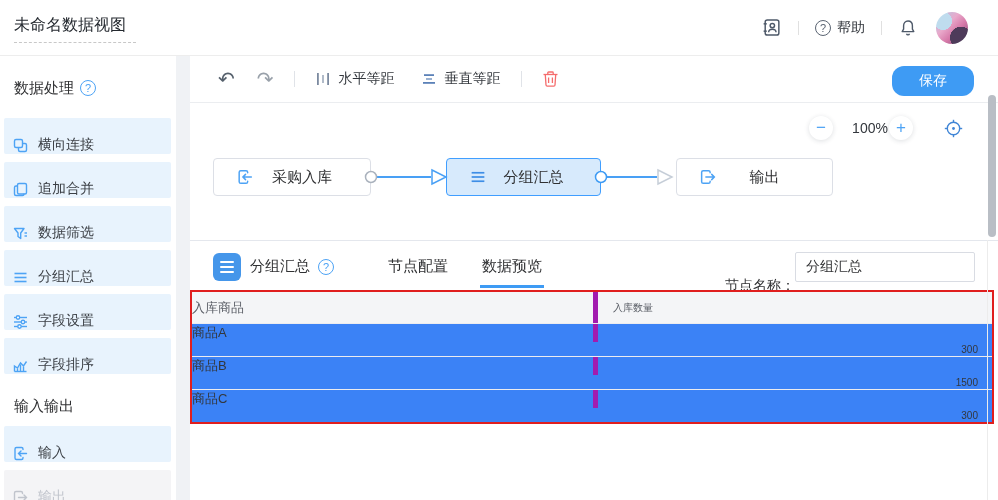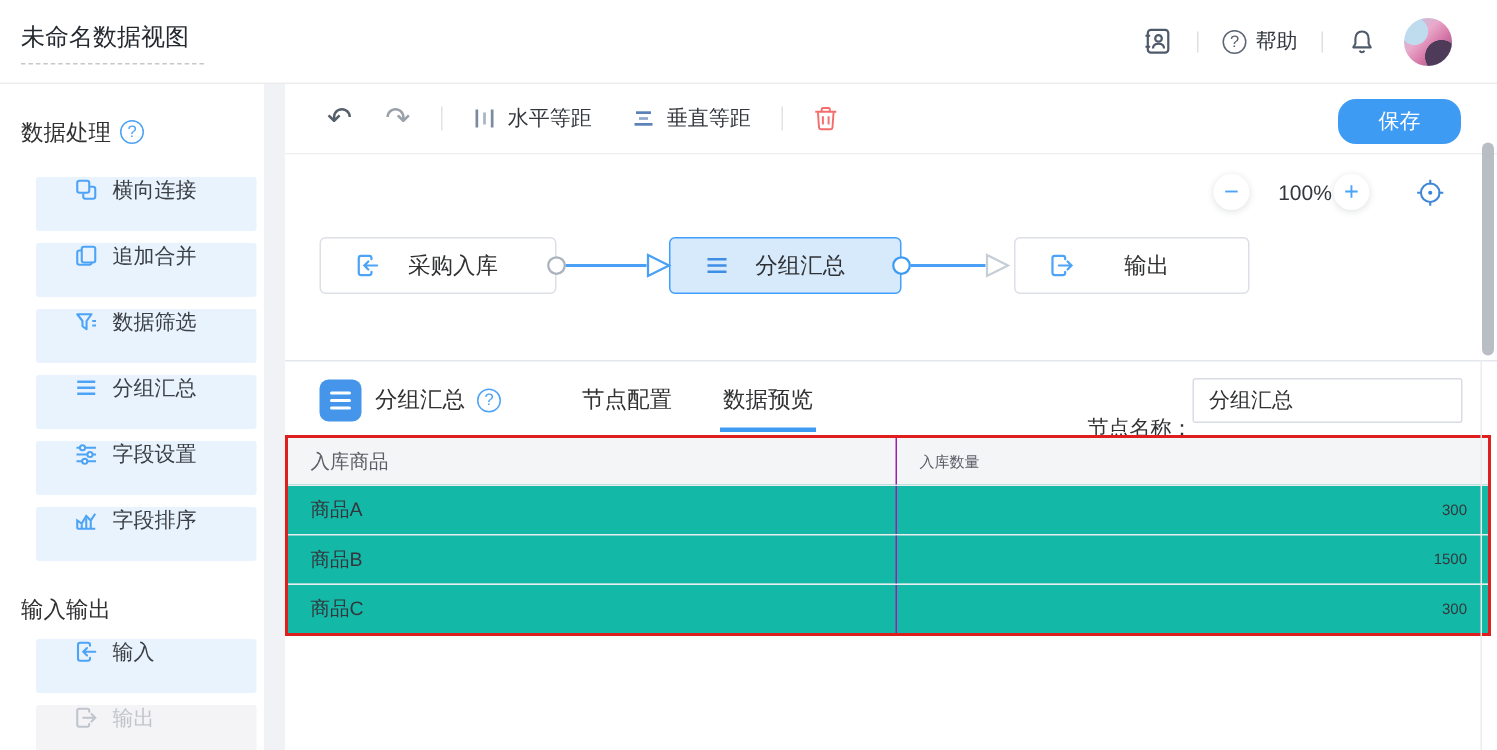--- a/index.html
+++ b/index.html
@@ -39,22 +39,22 @@
   .sidebar {
     position:absolute; left:0; top:56px; width:176px; height:444px;
     background:#fff; overflow:hidden;
   }
   .side-sec {
     margin:24px 0 0 14px; font-size:15px; color:#303133;
     display:flex; align-items:center; gap:6px; height:16px;
   }
   .side-sec.first { margin-top:24px; margin-bottom:22px; }
   .side-item {
-    height:36px; margin:0 5px 8px 24px; background:#e8f3fd; border-radius:2px;
-    display:flex; align-items:flex-start; padding-left:25px; gap:9px;
+    height:36px; margin:0 5px 8px 4px; background:#e8f3fd; border-radius:2px;
+    display:flex; align-items:flex-end; padding-left:8px; gap:9px;
     font-size:14px; color:#3c4046; cursor:pointer;
   }
   .side-item svg { stroke:#4da3f5; }
   .side-item.disabled { background:#f4f4f6; color:#c0c4cc; cursor:not-allowed; }
   .side-item.disabled svg { stroke:#c0c4cc; }
   .io-title { margin-top:24px; margin-bottom:12px; }
   
   .main {
     position:absolute; left:190px; top:56px; width:808px; height:444px;
     background:#fff;
@@ -113,22 +113,22 @@
     position:absolute; left:605px; top:11px; width:180px; height:30px;
     border:1px solid #d9dce3; border-radius:2px; padding:0 10px;
     font-size:14px; color:#303133; font-family:inherit; background:#fff;
   }
   
   .preview-table {
     position:absolute; left:0; top:49px; width:804px;
     border:2px solid #e01e1e; background:#fbfbfc;
   }
   .t-head { display:flex; height:31px; background:#f4f5f7; }
-  .t-row { display:flex; height:33px; border-top:1px solid #ececf0; background:#14b8a6; }
-  .t-c1 { width:406px; border-right:1px solid #a21caf; display:flex; align-items:center; padding-left:15px; font-size:13px; }
+  .t-row { display:flex; height:33px; border-top:1px solid #ececf0; background:#3b82f6;flex-direction:column; }
+  .t-c1 { width:406px; border-right:5px solid #a21caf; display:flex; align-items:center; font-size:13px; }
   .t-c2 { flex:1; display:flex; align-items:center; padding-left:15px; font-size:10px; }
   .t-c2.num { justify-content:flex-end; padding-right:14px; }
   .t-head .t-c1,.t-head .t-c2 { color:#5a5e66; }
   .t-row .t-c1,.t-row .t-c2 { color:#33373d; }
   
   .v-thumb {
     position:absolute; right:2px; top:95px; width:8px; height:142px;
     background:#b9bec5; border-radius:4px; cursor:pointer;
   }
   .panel-track { position:absolute; left:987px; top:240px; height:260px; width:1px; background:#ececec; }

